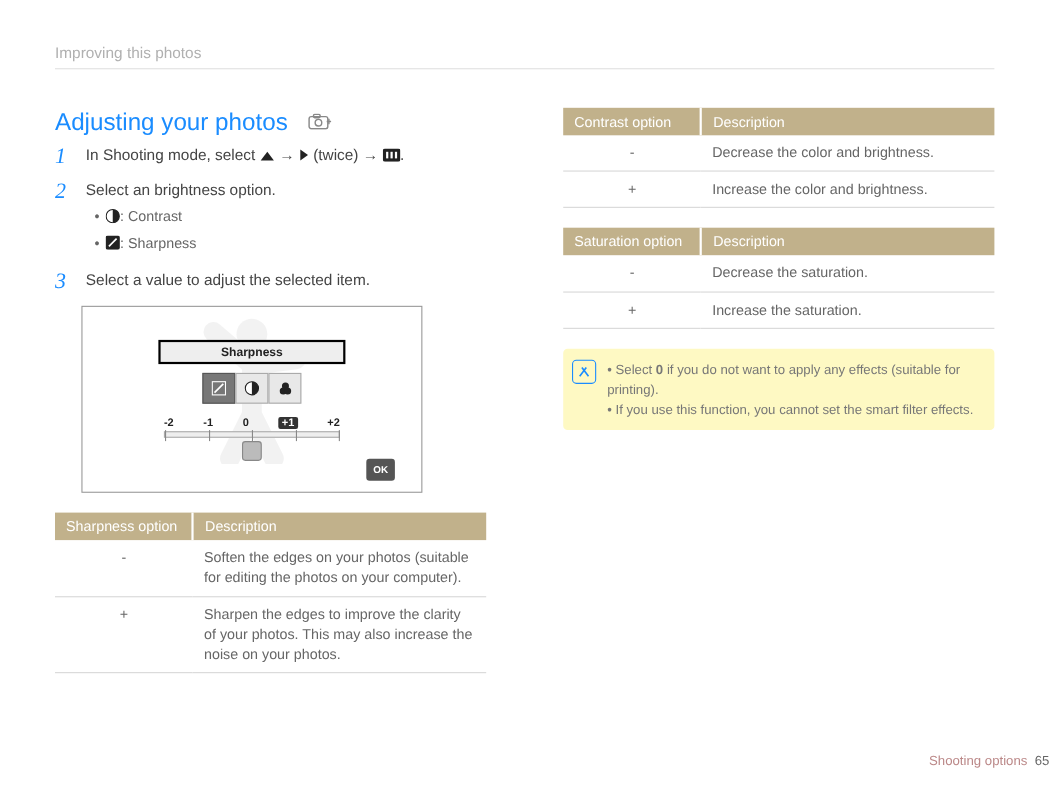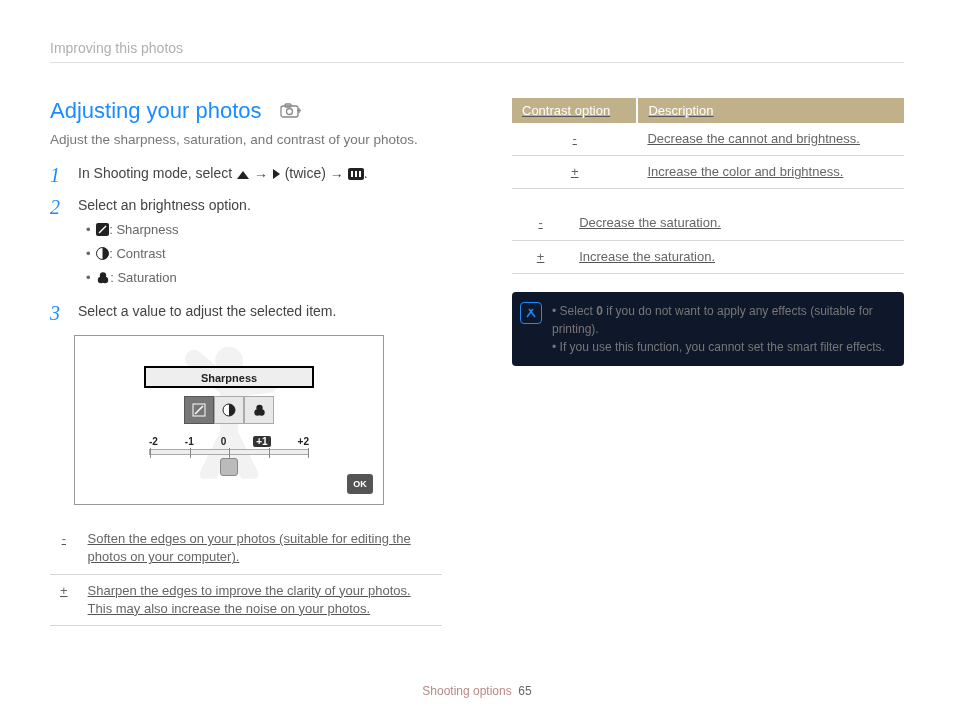--- a/index.html
+++ b/index.html
@@ -141,56 +141,55 @@
     position: absolute;
     left: 50%; top: 122px;
     transform: translateX(-50%);
     width: 18px; height: 18px;
     background: #bbb;
     border: 1px solid #888;
     border-radius: 3px;
   }
   .ok-btn {
     position: absolute;
-    right: 10px; bottom: 10px;
+    right: 24px; bottom: 10px;
     width: 26px; height: 20px;
     background: #555;
     color: #fff;
     font-size: 9px;
     font-weight: bold;
     border-radius: 3px;
     display: flex;
     align-items: center; justify-content: center;
   }
   table.opt {
     width: 100%;
     border-collapse: collapse;
     font-size: 13px;
     margin-bottom: 18px;
-    text-decoration: underline;
   }
   table.opt th {
     background: #c1b18b;
     color: #fff;
     font-weight: 400;
     text-align: left;
     padding: 5px 10px;
     font-size: 13px;
   }
   table.opt th:first-child { width: 32%; border-right: 2px solid #fff; }
   table.opt td {
     padding: 7px 10px;
     border-bottom: 1px solid #d8d8d8;
     color: #666;
     vertical-align: top;
     line-height: 1.4;
   }
   table.opt td:first-child { text-align: center; }
   .note-box {
-    background: #0f172a;
+    background: #fef9c3;
     border-radius: 4px;
     padding: 10px 14px 10px 40px;
     position: relative;
     font-size: 12px;
     color: #777;
     line-height: 1.5;
   }
   .note-icon {
     position: absolute;
     left: 8px; top: 10px;
@@ -198,21 +197,21 @@
     border: 1.5px solid #1a8cff;
     border-radius: 4px;
     display: flex; align-items: center; justify-content: center;
   }
   .note-box ul { list-style: none; }
   .note-box li::before { content: "•  "; }
   .footer {
     position: absolute;
     bottom: 22px;
     left: 0; width: 100%;
-    text-align: center;
+    text-align: right;
     font-size: 12px;
     color: #b88;
   }
   .footer .pg { color: #666; }
   .inline-icon { display: inline-block; vertical-align: -2px; }
 </style>
 </head>
 <body>
 
 <div class="header">Improving this photos</div>
@@ -224,21 +223,20 @@
       <span>Adjusting your photos</span>
       <span class="inline-icon">
         <svg width="22" height="15" viewBox="0 0 22 15">
             <rect x="1" y="3" width="17" height="11" rx="2" fill="none" stroke="#888" stroke-width="1.3"></rect>
             <circle cx="9.5" cy="8.5" r="3" fill="none" stroke="#888" stroke-width="1.3"></circle>
             <rect x="5" y="1" width="6" height="3" rx="1" fill="none" stroke="#888" stroke-width="1.3"></rect>
             <path d="M19 5 v5 M17 7.5 h4" stroke="#888" stroke-width="1.3"></path>
           </svg>
       </span>
     </div>
-    <div class="intro">Adjust the sharpness, saturation, and contrast of your photos.</div>
 
     <div class="step">
       <div class="step-num">1</div>
       <div class="step-body">
         <span>In Shooting mode, select </span>
         <span class="inline-icon"><svg width="14" height="10">
               <path d="M7 1 L13 9 L1 9 Z" fill="#222"></path>
             </svg></span>
         <span> → </span>
         <span class="inline-icon"><svg width="9" height="12">
@@ -255,36 +253,29 @@
       </div>
     </div>
 
     <div class="step">
       <div class="step-num">2</div>
       <div class="step-body">
         <span>Select an brightness option.</span>
         <div class="sub">
           <div class="sub-item">
             <span class="inline-icon"><svg width="13" height="13">
-                  <rect width="13" height="13" rx="2" fill="#222"></rect>
-                  <path d="M3 10 L10 3" stroke="#fff" stroke-width="1.5"></path>
-                </svg></span><span>: Sharpness</span>
-          </div>
-          <div class="sub-item">
-            <span class="inline-icon"><svg width="13" height="13">
                   <circle cx="6.5" cy="6.5" r="6" fill="#fff" stroke="#222" stroke-width="1"></circle>
                   <path d="M6.5 0.5 A6 6 0 0 1 6.5 12.5 Z" fill="#222"></path>
                 </svg></span><span>: Contrast</span>
           </div>
           <div class="sub-item">
-            <span class="inline-icon"><svg width="14" height="13">
-                  <circle cx="5" cy="9" r="3.2" fill="#222"></circle>
-                  <circle cx="9" cy="9" r="3.2" fill="#222"></circle>
-                  <circle cx="7" cy="4.5" r="3.2" fill="#222"></circle>
-                </svg></span><span>: Saturation</span>
+            <span class="inline-icon"><svg width="13" height="13">
+                  <rect width="13" height="13" rx="2" fill="#222"></rect>
+                  <path d="M3 10 L10 3" stroke="#fff" stroke-width="1.5"></path>
+                </svg></span><span>: Sharpness</span>
           </div>
         </div>
       </div>
     </div>
 
     <div class="step">
       <div class="step-num">3</div>
       <div class="step-body">Select a value to adjust the selected item.</div>
     </div>
 
@@ -331,20 +322,24 @@
           <div class="tick" style="left:75%"></div>
           <div class="tick" style="left:100%"></div>
         </div>
       </div>
       <div class="slider-knob"></div>
       <div class="ok-btn">OK</div>
     </div>
 
     <table class="opt">
       <tbody>
+          <tr>
+        <th>Sharpness option</th>
+        <th>Description</th>
+      </tr>
       <tr>
         <td>-</td>
         <td>Soften the edges on your photos (suitable for editing the photos on your computer).</td>
       </tr>
       <tr>
         <td>+</td>
         <td>Sharpen the edges to improve the clarity of your photos. This may also increase the noise on your photos.</td>
       </tr>
     </tbody>
       </table>
@@ -352,31 +347,35 @@
 
   <div class="col">
     <table class="opt">
       <tbody>
           <tr>
         <th>Contrast option</th>
         <th>Description</th>
       </tr>
       <tr>
         <td>-</td>
-        <td>Decrease the cannot and brightness.</td>
+        <td>Decrease the color and brightness.</td>
       </tr>
       <tr>
         <td>+</td>
         <td>Increase the color and brightness.</td>
       </tr>
     </tbody>
       </table>
 
     <table class="opt">
       <tbody>
+          <tr>
+        <th>Saturation option</th>
+        <th>Description</th>
+      </tr>
       <tr>
         <td>-</td>
         <td>Decrease the saturation.</td>
       </tr>
       <tr>
         <td>+</td>
         <td>Increase the saturation.</td>
       </tr>
     </tbody>
       </table>

